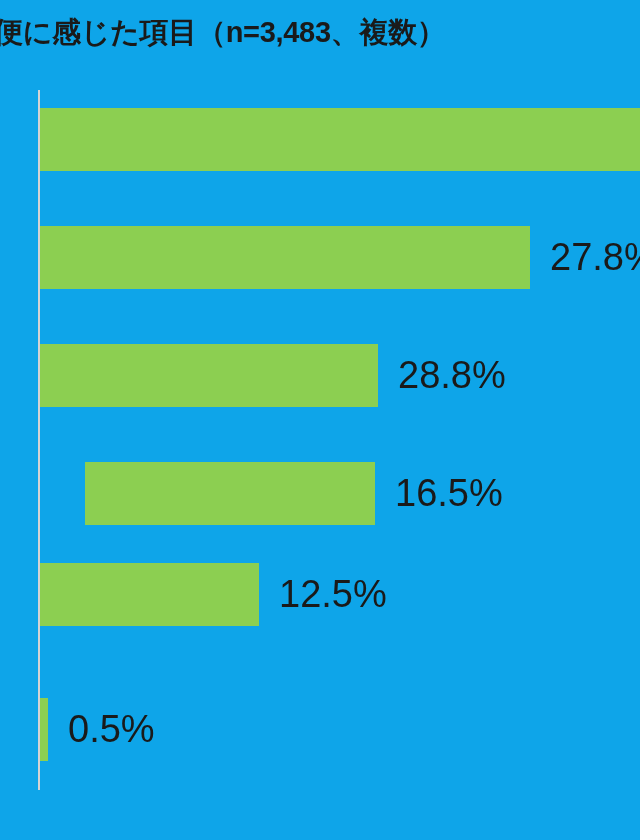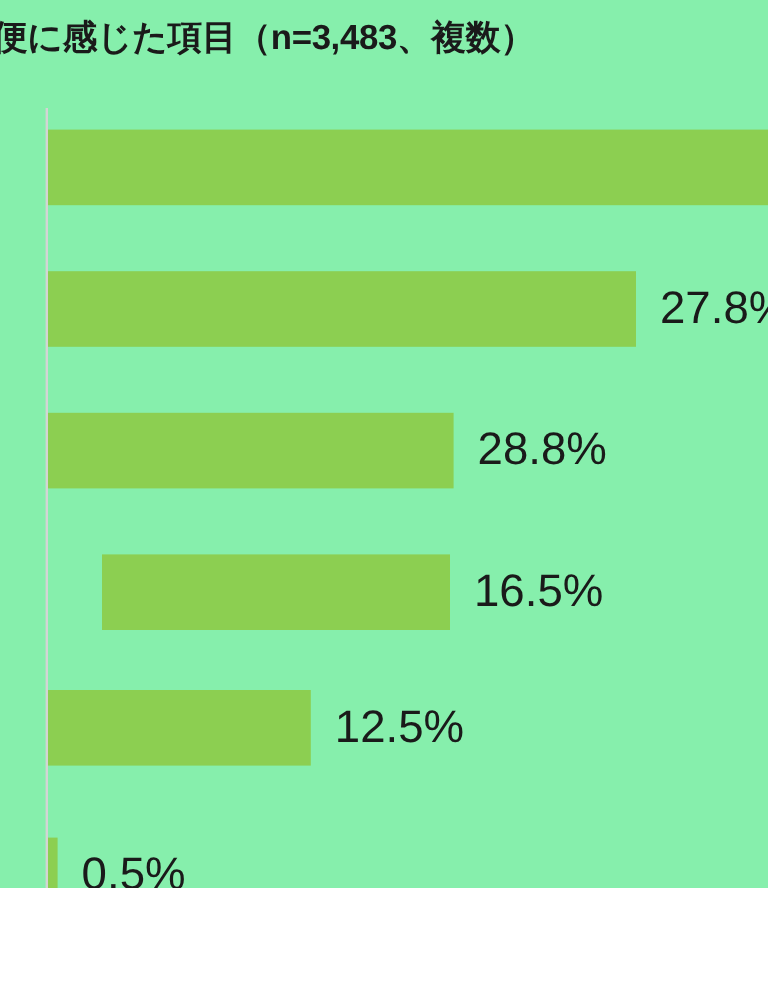--- a/index.html
+++ b/index.html
@@ -10,22 +10,22 @@
   body {
     width: 640px;
     height: 840px;
     overflow: hidden;
     font-family: "Liberation Sans", sans-serif;
     color: #231f20;
   }
   .page {
     position: relative;
     width: 640px;
-    height: 740px;
-    background: #86efac;
+    height: 840px;
+    background: #0ea5e9;
     overflow: hidden;
   }
 
   
   .chart-title {
     position: absolute;
     left: -6px;
     top: 12px;
     width: 660px;
     font-size: 29px;
@@ -133,21 +133,21 @@
         <div class="bar" style="width:338px;"></div>
         <span class="bar-value" style="left:398px;">28.8%</span>
       </div>
 
       <div class="bar-row" style="top:354px;margin-left:45px;">
         <span class="cat-label"></span>
         <div class="bar" style="width:290px;"></div>
         <span class="bar-value" style="left:350px;">16.5%</span>
       </div>
 
-      <div class="bar-row" style="top:467px;">
+      <div class="bar-row" style="top:455px;">
         <span class="cat-label"></span>
         <div class="bar" style="width:219px;"></div>
         <span class="bar-value" style="left:279px;">12.5%</span>
       </div>
 
       <div class="bar-row" style="top:590px;">
         <span class="cat-label"></span>
         <div class="bar" style="width:8px;"></div>
         <span class="bar-value" style="left:68px;">0.5%</span>
       </div>

